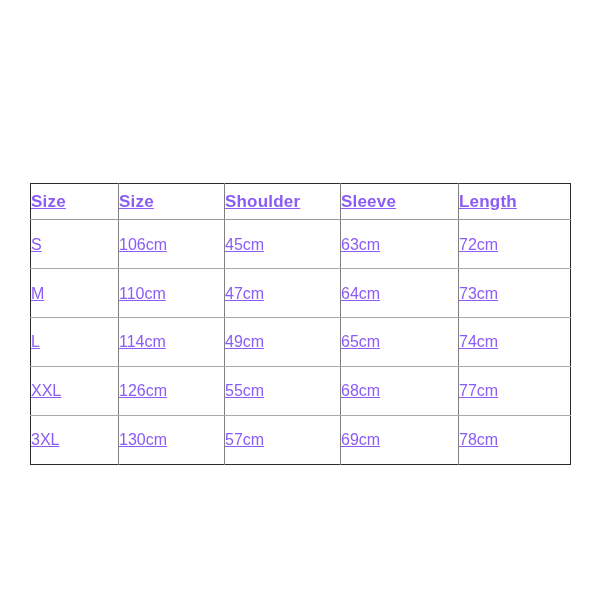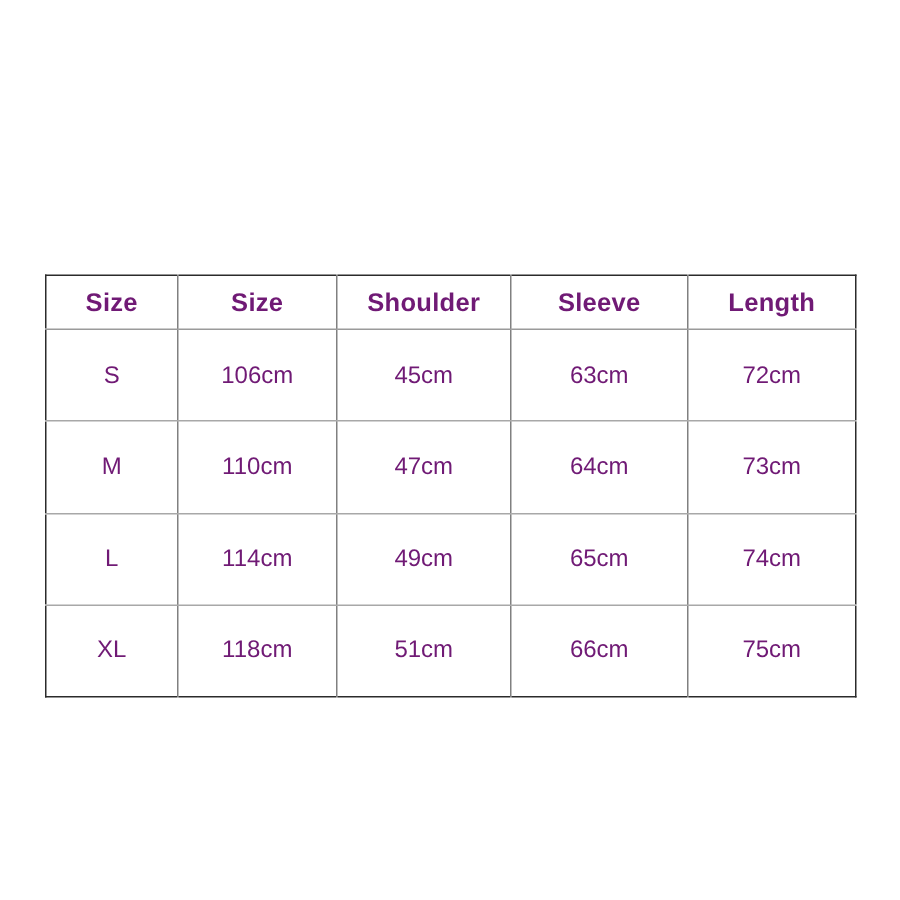--- a/index.html
+++ b/index.html
@@ -30,27 +30,28 @@
     border-collapse: collapse;
     table-layout: fixed;
     border: 1.6px solid #2b2b2b;
     background: #ffffff;
   }
 
   table.size-chart td,
   table.size-chart th {
     border-right: 1.4px solid #808080;
     border-bottom: 1.2px solid #a8a8a8;
-    text-align: center;
+    text-align: left;
     vertical-align: middle;
-    color: #701a75;
+    color: #8b5cf6;
     padding: 0;
     height: 35.25px;
     line-height: 35.25px;
     white-space: nowrap;
+    text-decoration: underline;
   }
 
   table.size-chart tr:last-child td {
     border-bottom: none;
   }
   table.size-chart td:last-child,
   table.size-chart th:last-child {
     border-right: none;
   }
 
@@ -110,21 +111,28 @@
         <td>73cm</td>
       </tr>
       <tr>
         <td>L</td>
         <td>114cm</td>
         <td>49cm</td>
         <td>65cm</td>
         <td>74cm</td>
       </tr>
       <tr>
-        <td>XL</td>
-        <td>118cm</td>
-        <td>51cm</td>
-        <td>66cm</td>
-        <td>75cm</td>
+        <td>XXL</td>
+        <td>126cm</td>
+        <td>55cm</td>
+        <td>68cm</td>
+        <td>77cm</td>
+      </tr>
+      <tr>
+        <td>3XL</td>
+        <td>130cm</td>
+        <td>57cm</td>
+        <td>69cm</td>
+        <td>78cm</td>
       </tr>
     </tbody>
   </table>
 </div>
 
 </body></html>

